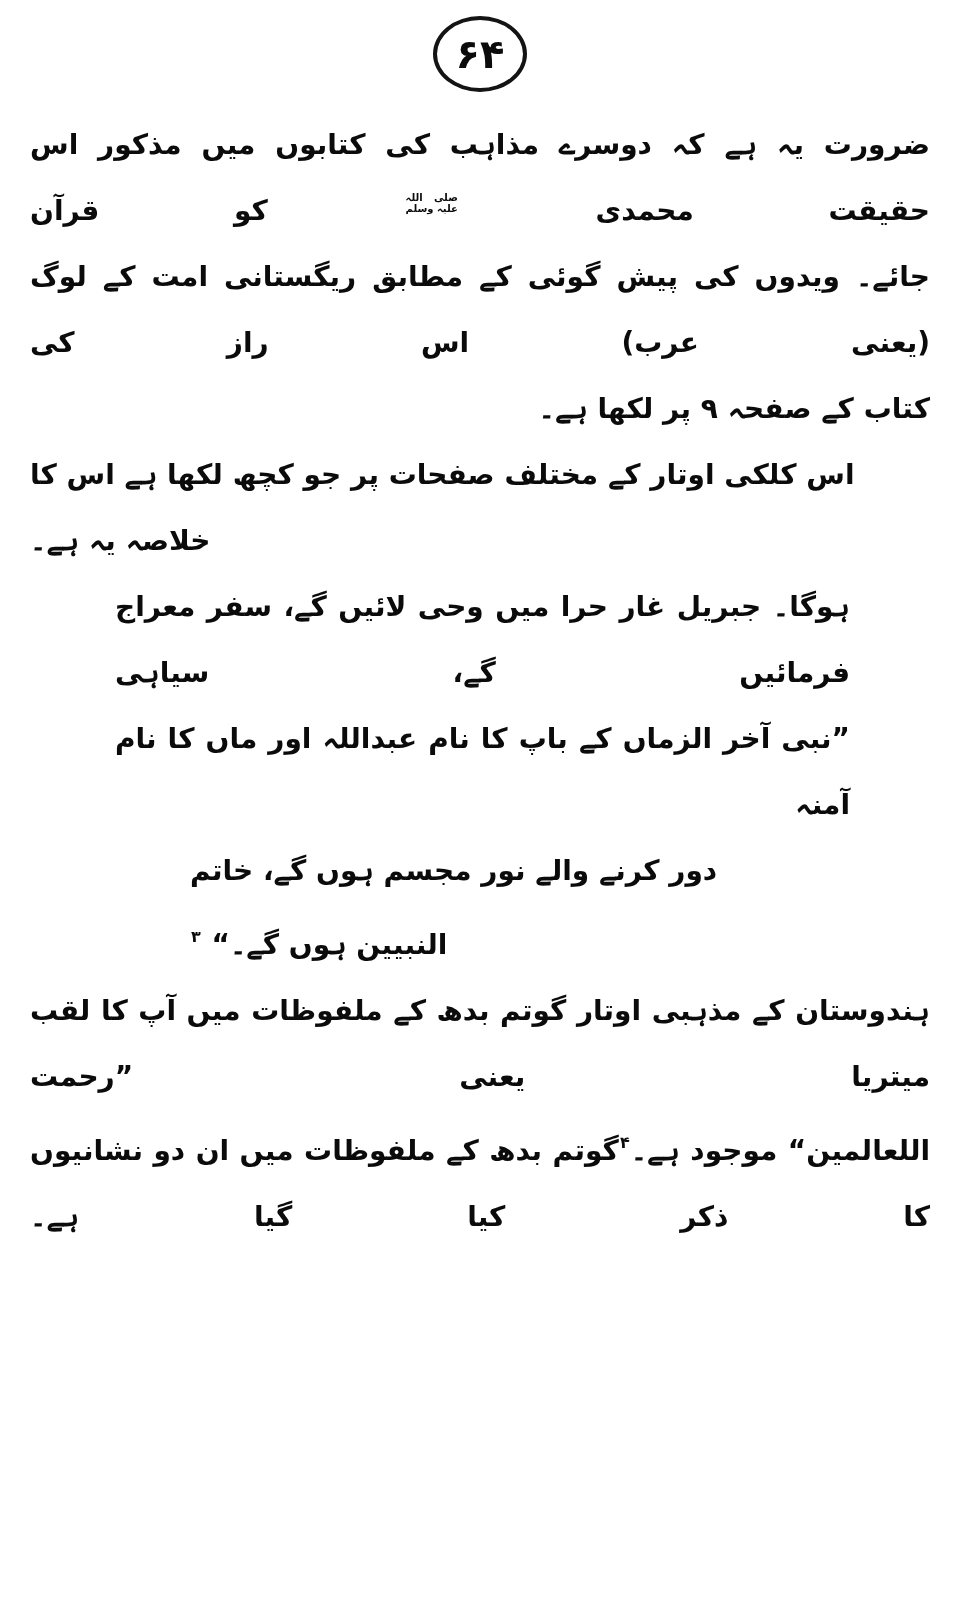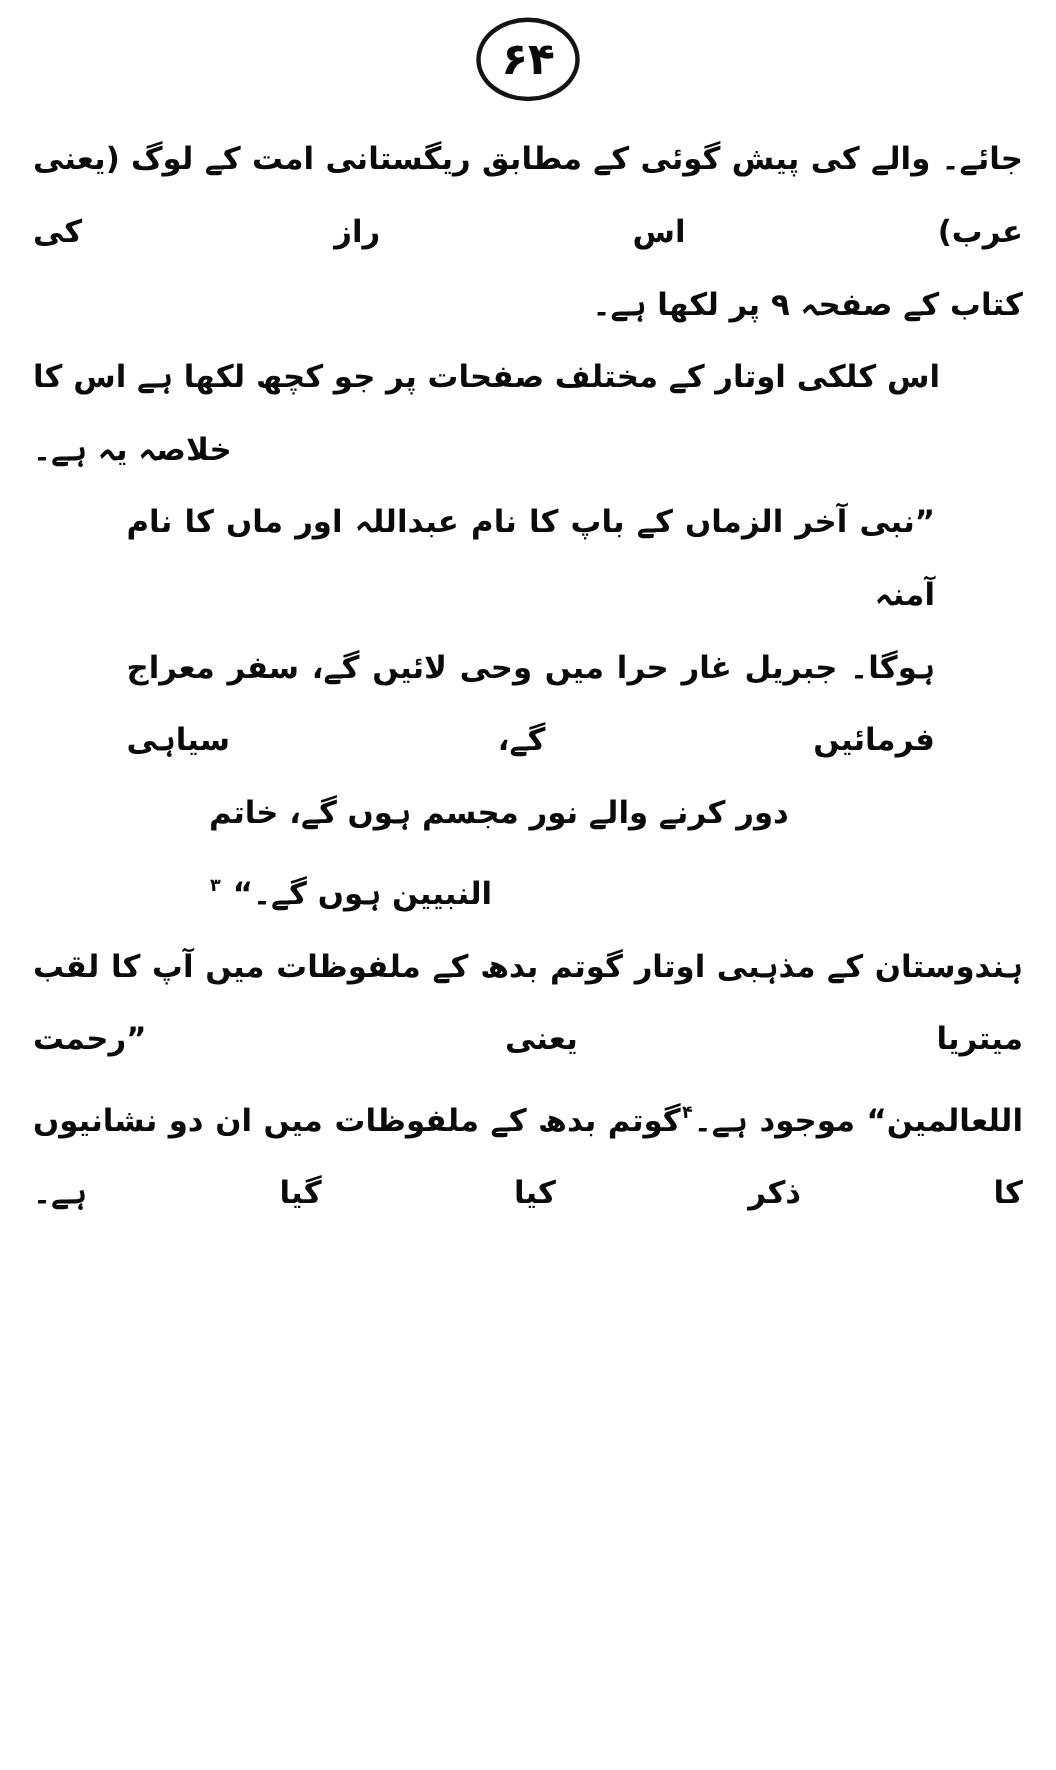--- a/index.html
+++ b/index.html
@@ -46,31 +46,39 @@
 <body>
 
 <div class="page">
 
   <div class="pagenum">
     <span>۶۴</span>
   </div>
 
   <div class="body">
 
+    <div class="line j">
+      <span>ضرورت یہ ہے کہ دوسرے مذاہب کی کتابوں میں مذکور اس حقیقت محمدی</span>
+      <span class="sall">
+        <span>صلی اللہ</span>
+        <span>علیہ وسلم</span>
+      </span>
+      <span>کو قرآن</span>
+    </div>
 
-    <div class="line j">جائے۔ والے کی پیش گوئی کے مطابق ریگستانی امت کے لوگ (یعنی عرب) اس راز کی</div>
+    <div class="line j">جائے۔ ویدوں کی پیش گوئی کے مطابق ریگستانی امت کے لوگ (یعنی عرب) اس راز کی</div>
 
 
     <div class="line c">کتاب کے صفحہ ۹ پر لکھا ہے۔</div>
 
 
     <div class="line r">اس کلکی اوتار کے مختلف صفحات پر جو کچھ لکھا ہے اس کا خلاصہ یہ ہے۔</div>
 
+    <div class="line q2">ہوگا۔ جبریل غار حرا میں وحی لائیں گے، سفر معراج فرمائیں گے، سیاہی</div>
     <div class="line q2">”نبی آخر الزماں کے باپ کا نام عبداللہ اور ماں کا نام آمنہ</div>
-    <div class="line q2">ہوگا۔ جبریل غار حرا میں وحی لائیں گے، سفر معراج فرمائیں گے، سیاہی</div>
     <div class="line q2end">
       <span>دور کرنے والے نور مجسم ہوں گے، خاتم النبیین ہوں گے۔“</span>
       <span class="sup">۳</span>
     </div>
 
     <div class="line j">ہندوستان کے مذہبی اوتار گوتم بدھ کے ملفوظات میں آپ کا لقب میتریا یعنی ”رحمت</div>
     <div class="line j">
       <span>اللعالمین“ موجود ہے۔</span><span class="sup">۴</span><span>گوتم بدھ کے ملفوظات میں ان دو نشانیوں کا ذکر کیا گیا ہے۔</span>
     </div>
 

